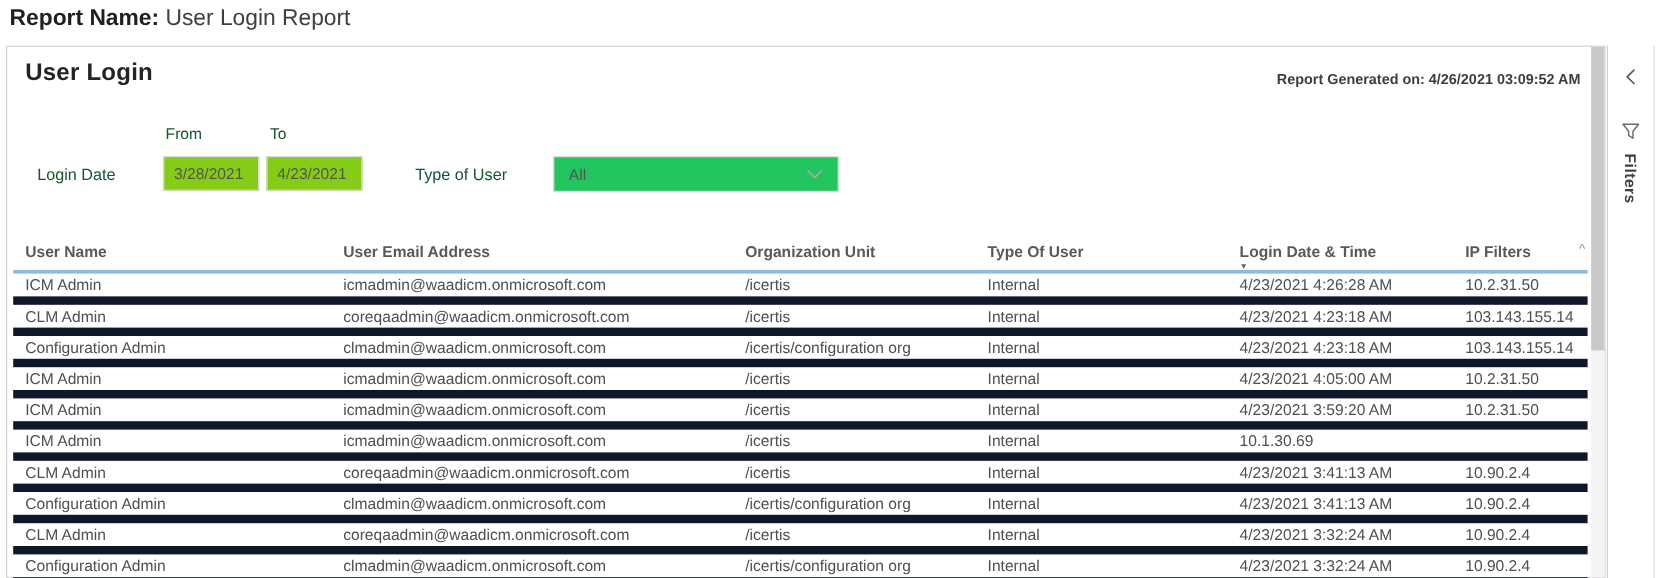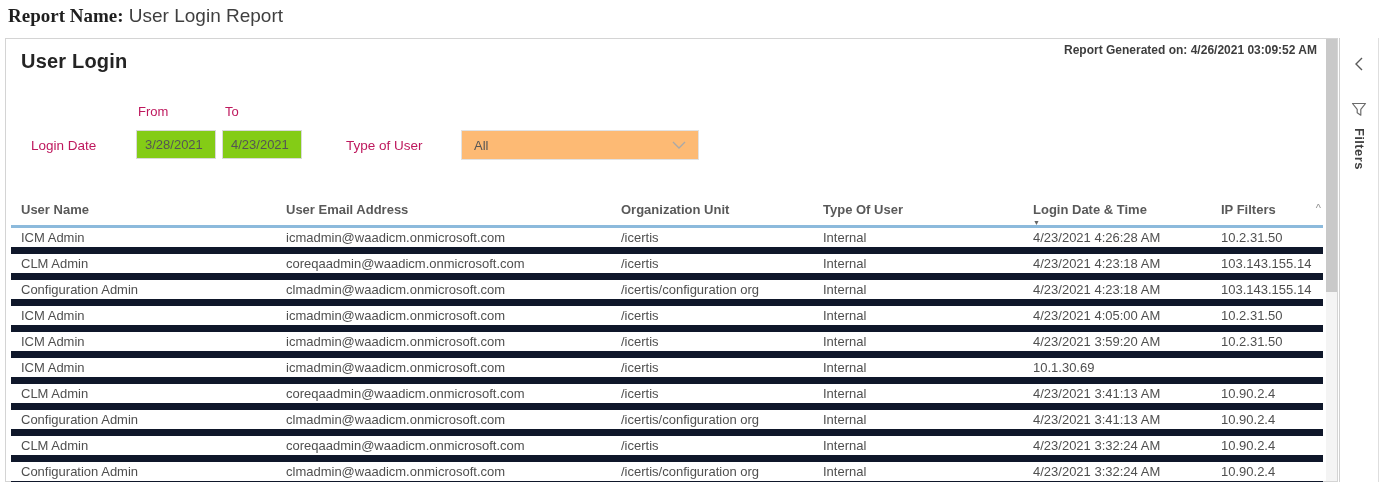--- a/index.html
+++ b/index.html
@@ -1,43 +1,43 @@
 <!DOCTYPE html>
 <html><head>
 <meta charset="utf-8">
 <style>
   * { margin:0; padding:0; box-sizing:border-box; }
   html,body { width:1380px; height:482px; background:#ffffff; overflow:hidden;
               font-family:"Liberation Sans", sans-serif; }
 
   
   .report-title { position:absolute; left:8px; top:5px; font-size:19px; color:#3f3f3f; }
-  .report-title .rt-label { font-weight:700; color:#1f1f1f;font-family:Liberation Serif, serif; }
+  .report-title .rt-label { font-weight:700; color:#1f1f1f; }
 
   
   .panel { position:absolute; left:5px; top:38px; width:1333px; height:444px;
            background:#fff; border:1px solid #d4d4d4; }
   .panel-title { position:absolute; left:15px; top:11px; font-size:20px;
                  font-weight:700; color:#242424; letter-spacing:.2px; }
-  .generated { position:absolute; right:20px; top:4px; font-size:12px;
+  .generated { position:absolute; right:20px; top:20px; font-size:12px;
                font-weight:700; color:#3d3d3d; }
 
   
-  .flabel { position:absolute; font-size:13px; color:#be185d; }
+  .flabel { position:absolute; font-size:13px; color:#14532d; }
   .from-label { left:132px; top:65px; }
   .to-label   { left:219px; top:65px; }
   .login-date-label { left:25px; top:99px; font-size:13.5px; }
   .type-user-label  { left:340px; top:99px; font-size:13.5px; }
   .date-input { position:absolute; top:91px; width:80px; height:29px;
                 border:1px solid #d9d9d9; background:#84cc16; font-size:13px;
                 color:#555; padding-left:8px; font-family:"Liberation Sans", sans-serif; }
   .date-from { left:130px; }
   .date-to   { left:216px; }
   .dropdown { position:absolute; left:455px; top:91px; width:238px; height:30px;
-              border:1px solid #e2e2e2; background:#fdba74; display:flex;
+              border:1px solid #e2e2e2; background:#22c55e; display:flex;
               align-items:center; justify-content:space-between;
               padding:0 12px 0 12px; cursor:pointer; }
   .dropdown .dd-value { font-size:13px; color:#555; }
   .dropdown svg { display:block; }
 
   
   .table { position:absolute; left:5px; top:155px; width:1312px; }
   .t-grid { display:grid;
             grid-template-columns:265px 335px 202px 210px 188px 1fr; }
   .t-head { height:31px; align-items:center; }

